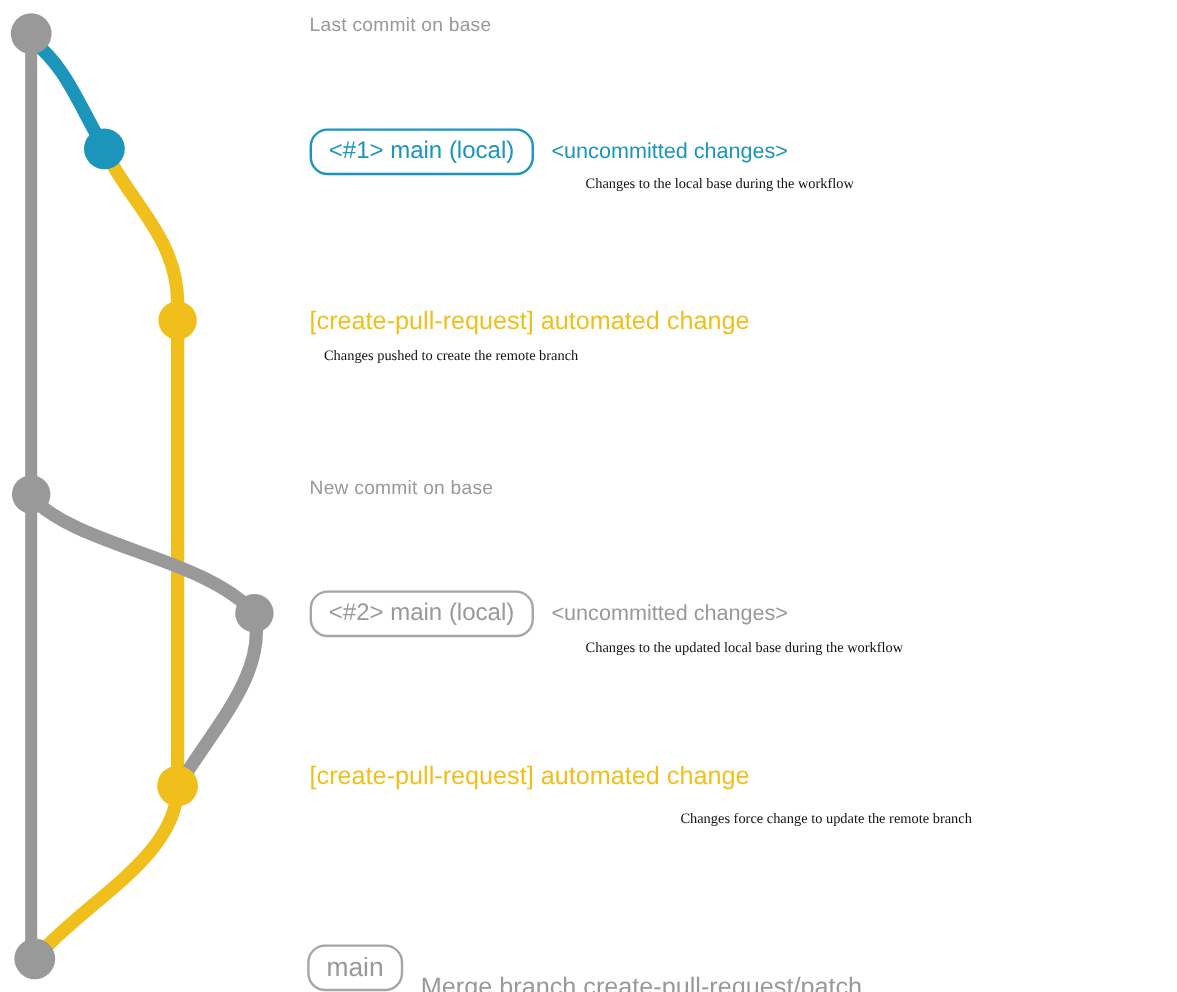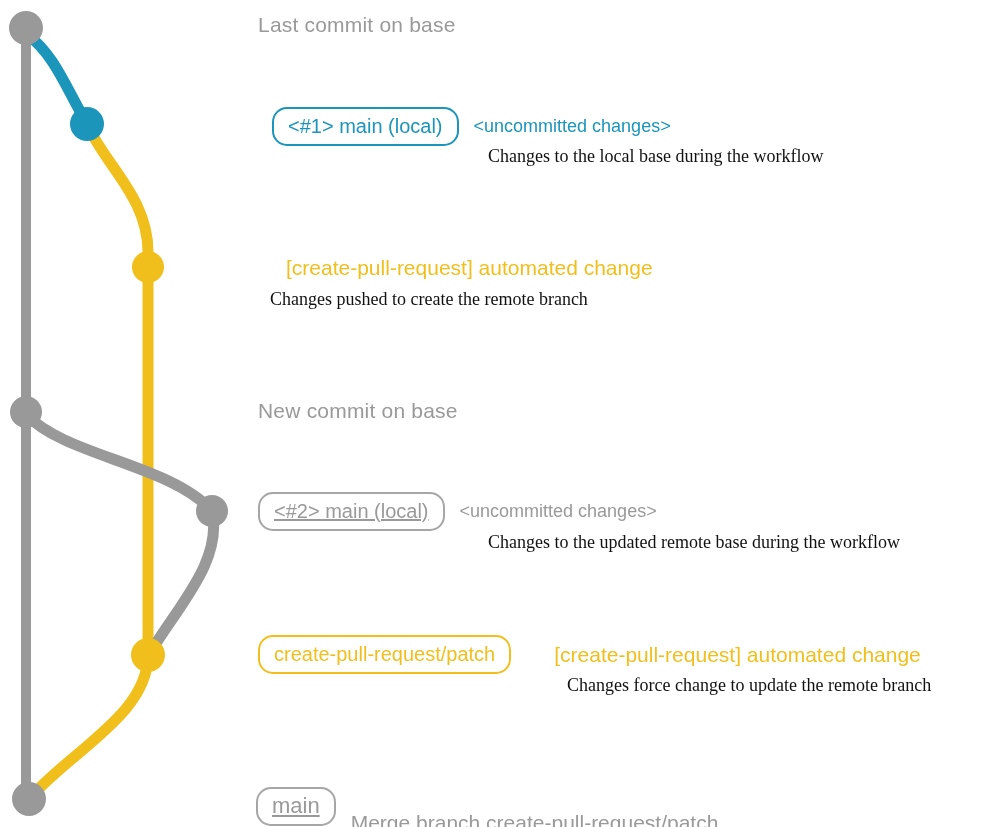--- a/index.html
+++ b/index.html
@@ -9,21 +9,21 @@
     height: 827px;
     background: #ffffff;
     font-family: "Liberation Sans", sans-serif;
     overflow: hidden;
   }
   .graph-svg { position: absolute; left: 0; top: 0; }
 
   .abs { position: absolute; }
 
   .milestone-label {
-    font-size: 21px;
+    font-size: 16px;
     color: var(--c-gray_text, #999);
     letter-spacing: 0.2px;
     white-space: nowrap;
   }
   .anno-row {
     display: flex;
     align-items: center;
     gap: 15px;
     white-space: nowrap;
   }
@@ -32,35 +32,34 @@
     border: 2px solid;
     border-radius: 15px;
     padding: 5px 14px 6px 14px;
     font-size: 20px;
     line-height: 24px;
     background: #ffffff;
     white-space: nowrap;
   }
   .branch-box.blue   { color: var(--c-blue, #1b95ba);   border-color: var(--c-blue, #1b95ba); }
   .branch-box.yellow { color: var(--c-yellow, #f0bf1c); border-color: var(--c-yellow, #f0bf1c); }
-  .branch-box.gray   { color: var(--c-gray_text, #999); border-color: var(--c-gray_border, #a6a6a6); text-decoration: underline; }
+  .branch-box.gray   { color: var(--c-gray_text, #999); border-color: var(--c-gray_border, #a6a6a6); }
 
   .status-text { font-size: 18px; white-space: nowrap; }
   .status-text.blue { color: var(--c-blue, #1b95ba); }
   .status-text.gray { color: var(--c-gray_text, #999); }
 
   .heading-yellow {
     font-size: 21px;
     color: var(--c-yellow, #f0bf1c);
     white-space: nowrap;
-    margin-left: 28px;
   }
   .desc {
     font-family: "Liberation Serif", serif;
-    font-size: 18px;
+    font-size: 12px;
     color: var(--c-text_dark, #111);
     white-space: nowrap;
   }
   .merge-text {
     font-size: 21px;
     color: var(--c-gray_text, #999);
     white-space: nowrap;
     margin-top: 34px;
   }
 </style>
@@ -85,39 +84,38 @@
     <circle cx="87" cy="124" r="17" fill="#1b95ba"></circle>
     <circle cx="148" cy="267" r="16" fill="#f0bf1c"></circle>
     <circle cx="26" cy="412" r="16" fill="#999999"></circle>
     <circle cx="212" cy="511" r="16" fill="#999999"></circle>
     <circle cx="148" cy="655" r="17" fill="#f0bf1c"></circle>
     <circle cx="29" cy="799" r="17" fill="#999999"></circle>
   </svg>
 
   <div class="abs milestone-label" style="left:258px; top:13px;">Last commit on base</div>
 
-  <div class="abs anno-row" style="left:272px; top:107px;">
+  <div class="abs anno-row" style="left:258px; top:107px;">
     <span class="branch-box blue">&lt;#1&gt; main (local)</span>
     <span class="status-text blue">&lt;uncommitted changes&gt;</span>
   </div>
   <div class="abs desc" style="left:488px; top:146px;">Changes to the local base during the workflow</div>
 
   <div class="abs heading-yellow" style="left:258px; top:256px;">[create-pull-request] automated change</div>
   <div class="abs milestone-label" style="left:258px; top:399px;">New commit on base</div>
 
   <div class="abs desc" style="left:270px; top:289px;">Changes pushed to create the remote branch</div>
 
   <div class="abs anno-row" style="left:258px; top:492px;">
     <span class="branch-box gray">&lt;#2&gt; main (local)</span>
     <span class="status-text gray">&lt;uncommitted changes&gt;</span>
   </div>
-  <div class="abs desc" style="left:488px; top:532px;">Changes to the updated remote base during the workflow</div>
+  <div class="abs desc" style="left:488px; top:532px;">Changes to the updated local base during the workflow</div>
 
   <div class="abs anno-row" style="left:258px; top:635px;">
-    <span class="branch-box yellow">create-pull-request/patch</span>
     <span class="heading-yellow">[create-pull-request] automated change</span>
   </div>
   <div class="abs desc" style="left:567px; top:675px;">Changes force change to update the remote branch</div>
 
   <div class="abs anno-row" style="left:256px; top:777px;">
     <span class="branch-box gray" style="font-size:22px;">main</span>
     <span class="merge-text">Merge branch create-pull-request/patch</span>
   </div>
 
 </div>

